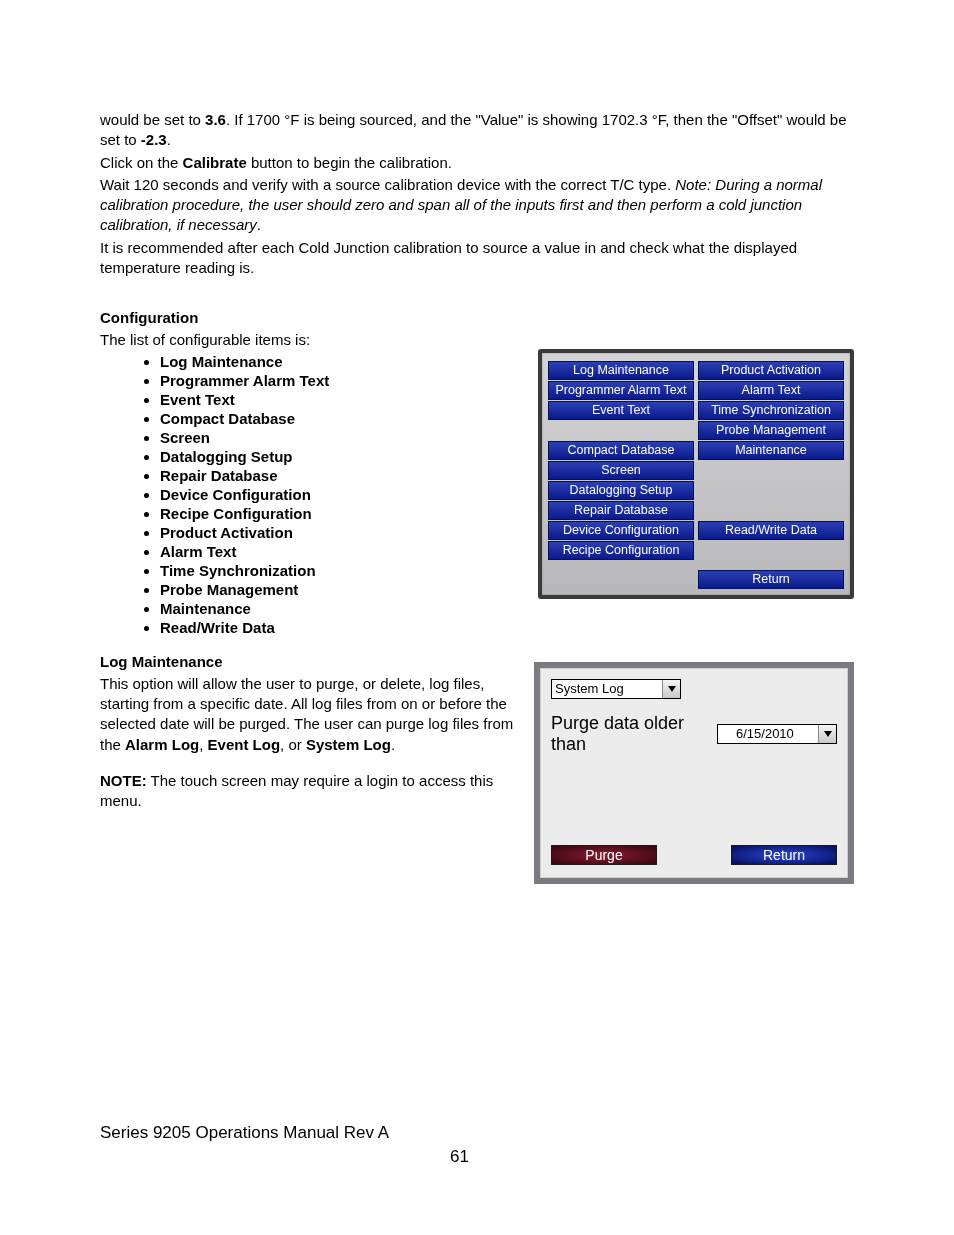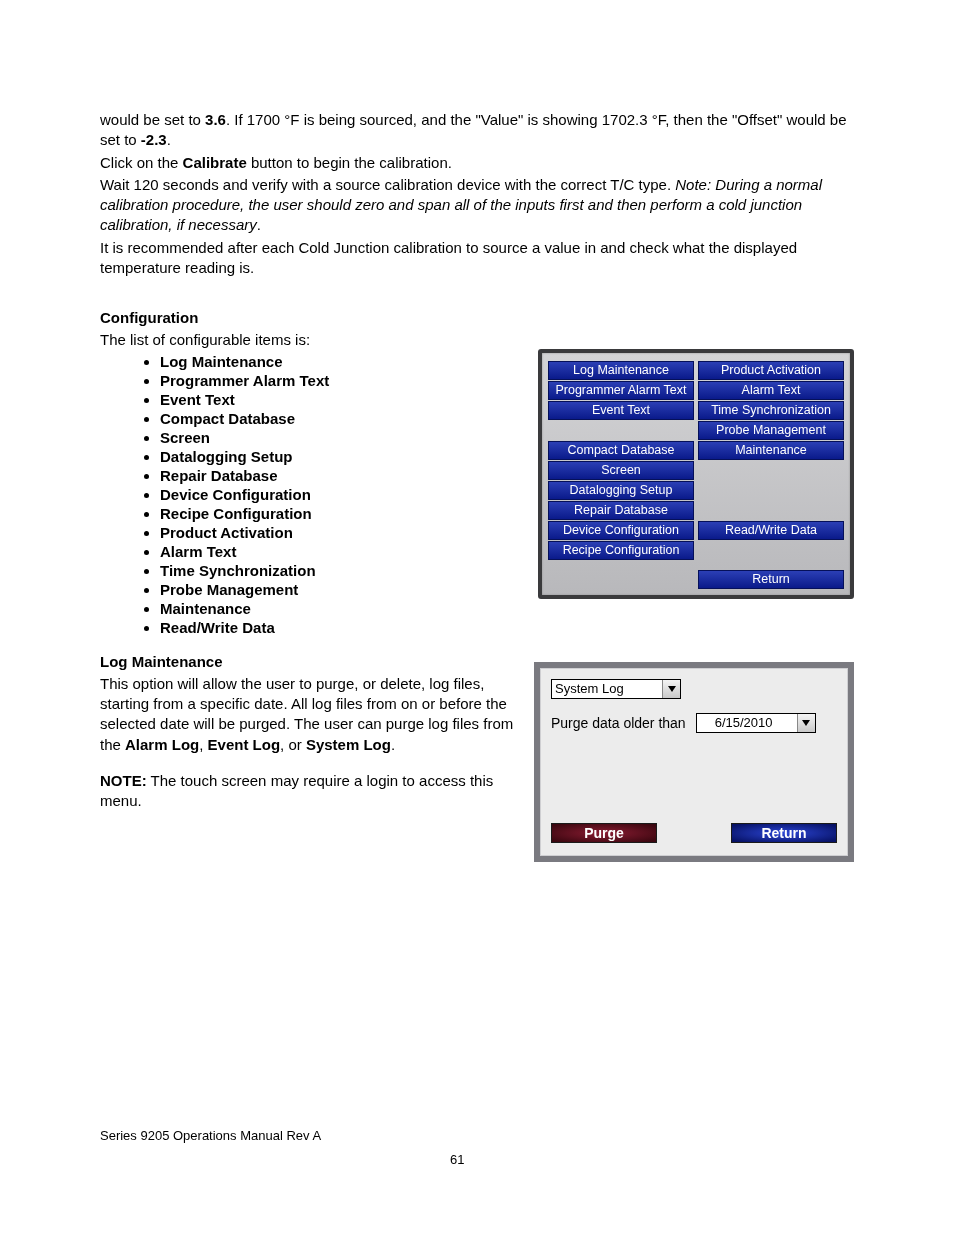--- a/index.html
+++ b/index.html
@@ -86,38 +86,38 @@
     height: 20px;
   }
   .dropdown .dd-text { padding: 0 6px 0 3px; min-width: 110px; display:inline-block; font-family: Tahoma, Arial, sans-serif;}
   .dropdown .dd-arrow {
     width: 18px; height: 18px; background: linear-gradient(#f5f5f5,#c9c9c9);
     border-left: 1px solid #888;
     display: flex; align-items: center; justify-content: center;
   }
   .dd-arrow svg { display:block; }
   .log-row2 { display:flex; align-items:center; gap:10px; margin-bottom: 90px;}
-  .log-label { font-size: 14px; }
+  .log-label { font-size: 18px; }
   .date-drop .dd-text { min-width: 100px; padding-left:18px;}
   .log-buttons { display:flex; justify-content:space-between; }
   .big-btn {
     width: 106px; height: 20px;
-    color: #fff; font-weight: bold; font-size: 14px;
+    color: #fff; font-weight: normal; font-size: 14px;
     display:flex; align-items:center; justify-content:center;
     border: 1px solid #1a1a1a;
     font-family: Tahoma, Arial, sans-serif;
   }
   .purge-btn { background: linear-gradient(#7a1328,#420812,#7a1328); background: radial-gradient(ellipse at center,#8a1c32 0%,#3c0710 90%); }
   .return-btn { background: linear-gradient(#2b43c8,#0a1a8e,#2b43c8); background: radial-gradient(ellipse at center,#2c46d6 0%,#071266 90%); }
   .footer {
     position: absolute;
     bottom: 92px;
     left: 100px;
     right: 100px;
-    font-size: 13px;
+    font-size: 17px;
   }
   .footer .pn { position:absolute; left:350px;margin-top:24px; }
   .clear { clear: both; }
 </style>
 </head>
 <body>
 
 <div class="page">
 
   <p class="para">

